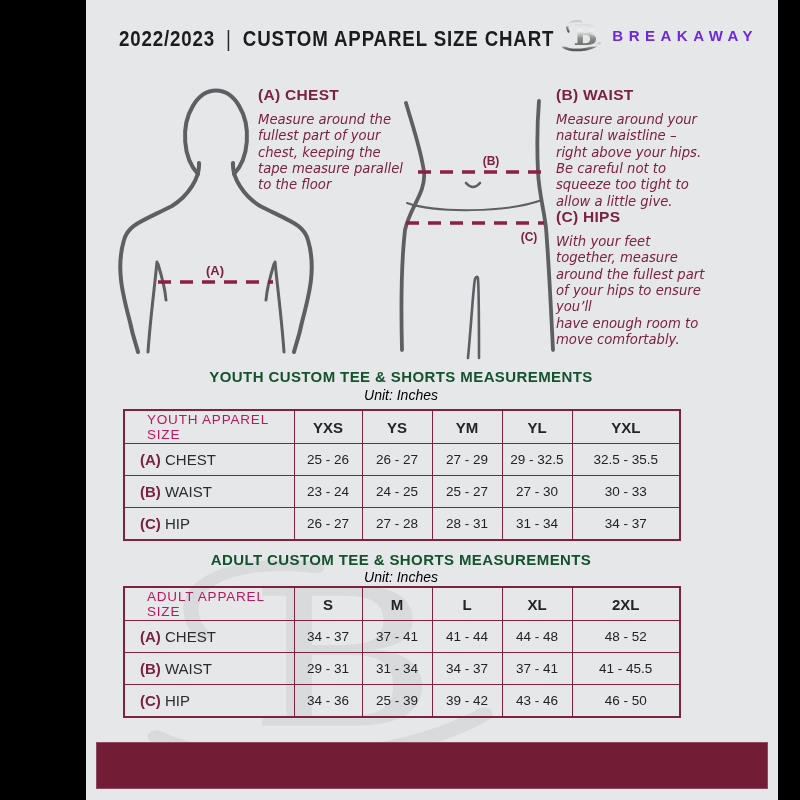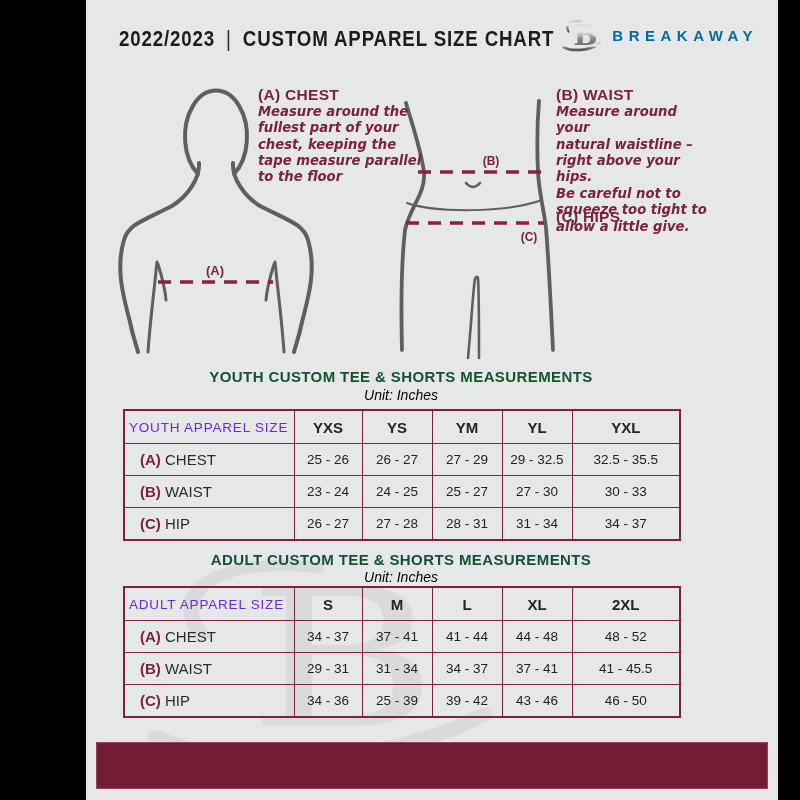--- a/index.html
+++ b/index.html
@@ -7,45 +7,45 @@
        font-family:"Liberation Sans",sans-serif;}
   #doc{position:absolute;left:86px;top:0;width:692px;height:800px;background:#e6e7e9;}
 
   
   .hdr-title{position:absolute;left:33px;top:26px;white-space:nowrap;
     font-weight:bold;font-size:22px;letter-spacing:1px;color:#1c1c1e;
     transform:scaleX(.85);transform-origin:left center;z-index:2;}
   .hdr-title .pipe{font-weight:400;margin:0 13px;color:#2b2b2e;}
   .brand{position:absolute;right:20px;top:14px;display:flex;align-items:center;gap:9px;z-index:2;}
   .brand svg{width:42px;height:42px;}
-  .brand-name{font-weight:bold;font-size:15px;letter-spacing:5.5px;color:#0369a1;}
+  .brand-name{font-weight:bold;font-size:15px;letter-spacing:5.5px;color:#6d28d9;}
 
   
   .fig{position:absolute;z-index:1;}
   .fig-torso{left:24px;top:82px;width:206px;height:278px;}
   .fig-lower{left:310px;top:95px;width:165px;height:265px;}
   .guide{position:absolute;z-index:2;}
   .guide-head{font-weight:bold;font-size:15.5px;letter-spacing:.3px;color:#7b2141;}
-  .guide-body{font-family:"DejaVu Sans",sans-serif;font-style:italic;
-    font-weight:700;font-size:13.2px;line-height:1.24;color:#7b2141;white-space:pre-line;}
+  .guide-body{margin-top:8px;font-family:"DejaVu Sans",sans-serif;font-style:italic;
+    font-weight:400;font-size:13.2px;line-height:1.24;color:#7b2141;white-space:pre-line;}
   .guide-a{left:172px;top:86px;width:168px;}
   .guide-b{left:470px;top:86px;width:156px;}
   .guide-c{left:470px;top:208px;width:156px;}
 
   
   .tblk-title{position:absolute;left:37px;width:556px;text-align:center;z-index:2;
     font-weight:bold;font-size:15px;letter-spacing:.4px;color:#14532d;}
   .tblk-unit{position:absolute;left:37px;width:556px;text-align:center;z-index:2;
     font-style:italic;font-size:14px;color:#000000;}
   table.size{position:absolute;left:37px;width:556px;border-collapse:collapse;
     table-layout:fixed;z-index:2;background:transparent;border:2px solid #7f2240;}
   table.size th,table.size td{border:1px solid #7f2240;}
   table.size th{height:30px;font-weight:bold;font-size:15px;color:#242427;}
   table.size th.lbl{text-align:left;font-weight:normal;font-size:13.5px;
-    letter-spacing:.8px;color:#6d28d9;padding-left:4px;}
+    letter-spacing:.8px;color:#be185d;padding-left:22px;}
   table.size td{height:29px;text-align:center;font-size:13.5px;color:#232327;}
   table.size td.lbl{text-align:left;padding-left:15px;font-size:15px;color:#2c2c30;}
   table.size td.lbl .marker{color:#7b2141;font-weight:bold;}
   #youth-title{top:368px;} #youth-unit{top:387px;} #youth-table{top:409px;}
   #adult-title{top:551px;} #adult-unit{top:569px;} #adult-table{top:586px;}
 
   
   .watermark{position:absolute;left:48px;top:528px;width:380px;height:260px;
     color:#d9dadc;z-index:0;}
   .watermark svg{width:100%;height:100%;}
@@ -119,20 +119,27 @@
     <div class="guide-head">(B) WAIST</div>
     <div class="guide-body">Measure around your
 natural waistline –
 right above your hips.
 Be careful not to
 squeeze too tight to
 allow a little give.</div>
   </div>
   <div class="guide guide-c">
     <div class="guide-head">(C) HIPS</div>
+    <div class="guide-body">With your feet
+together, measure
+around the fullest part
+of your hips to ensure
+you’ll
+have enough room to
+move comfortably.</div>
   </div>
 
   <div class="watermark">
     <svg viewBox="0 0 50 46" preserveAspectRatio="none">
       <text x="15" y="35" font-family="DejaVu Serif, serif" font-size="34" fill="currentColor">B</text>
       <path d="M 24,7 C 12,5 4,11 9,19" fill="none" stroke="currentColor" stroke-width="2" stroke-linecap="round"></path>
       <path d="M 3,37 C 12,43 34,42 46,33" fill="none" stroke="currentColor" stroke-width="2.4" stroke-linecap="round"></path>
     </svg>
   </div>
 

